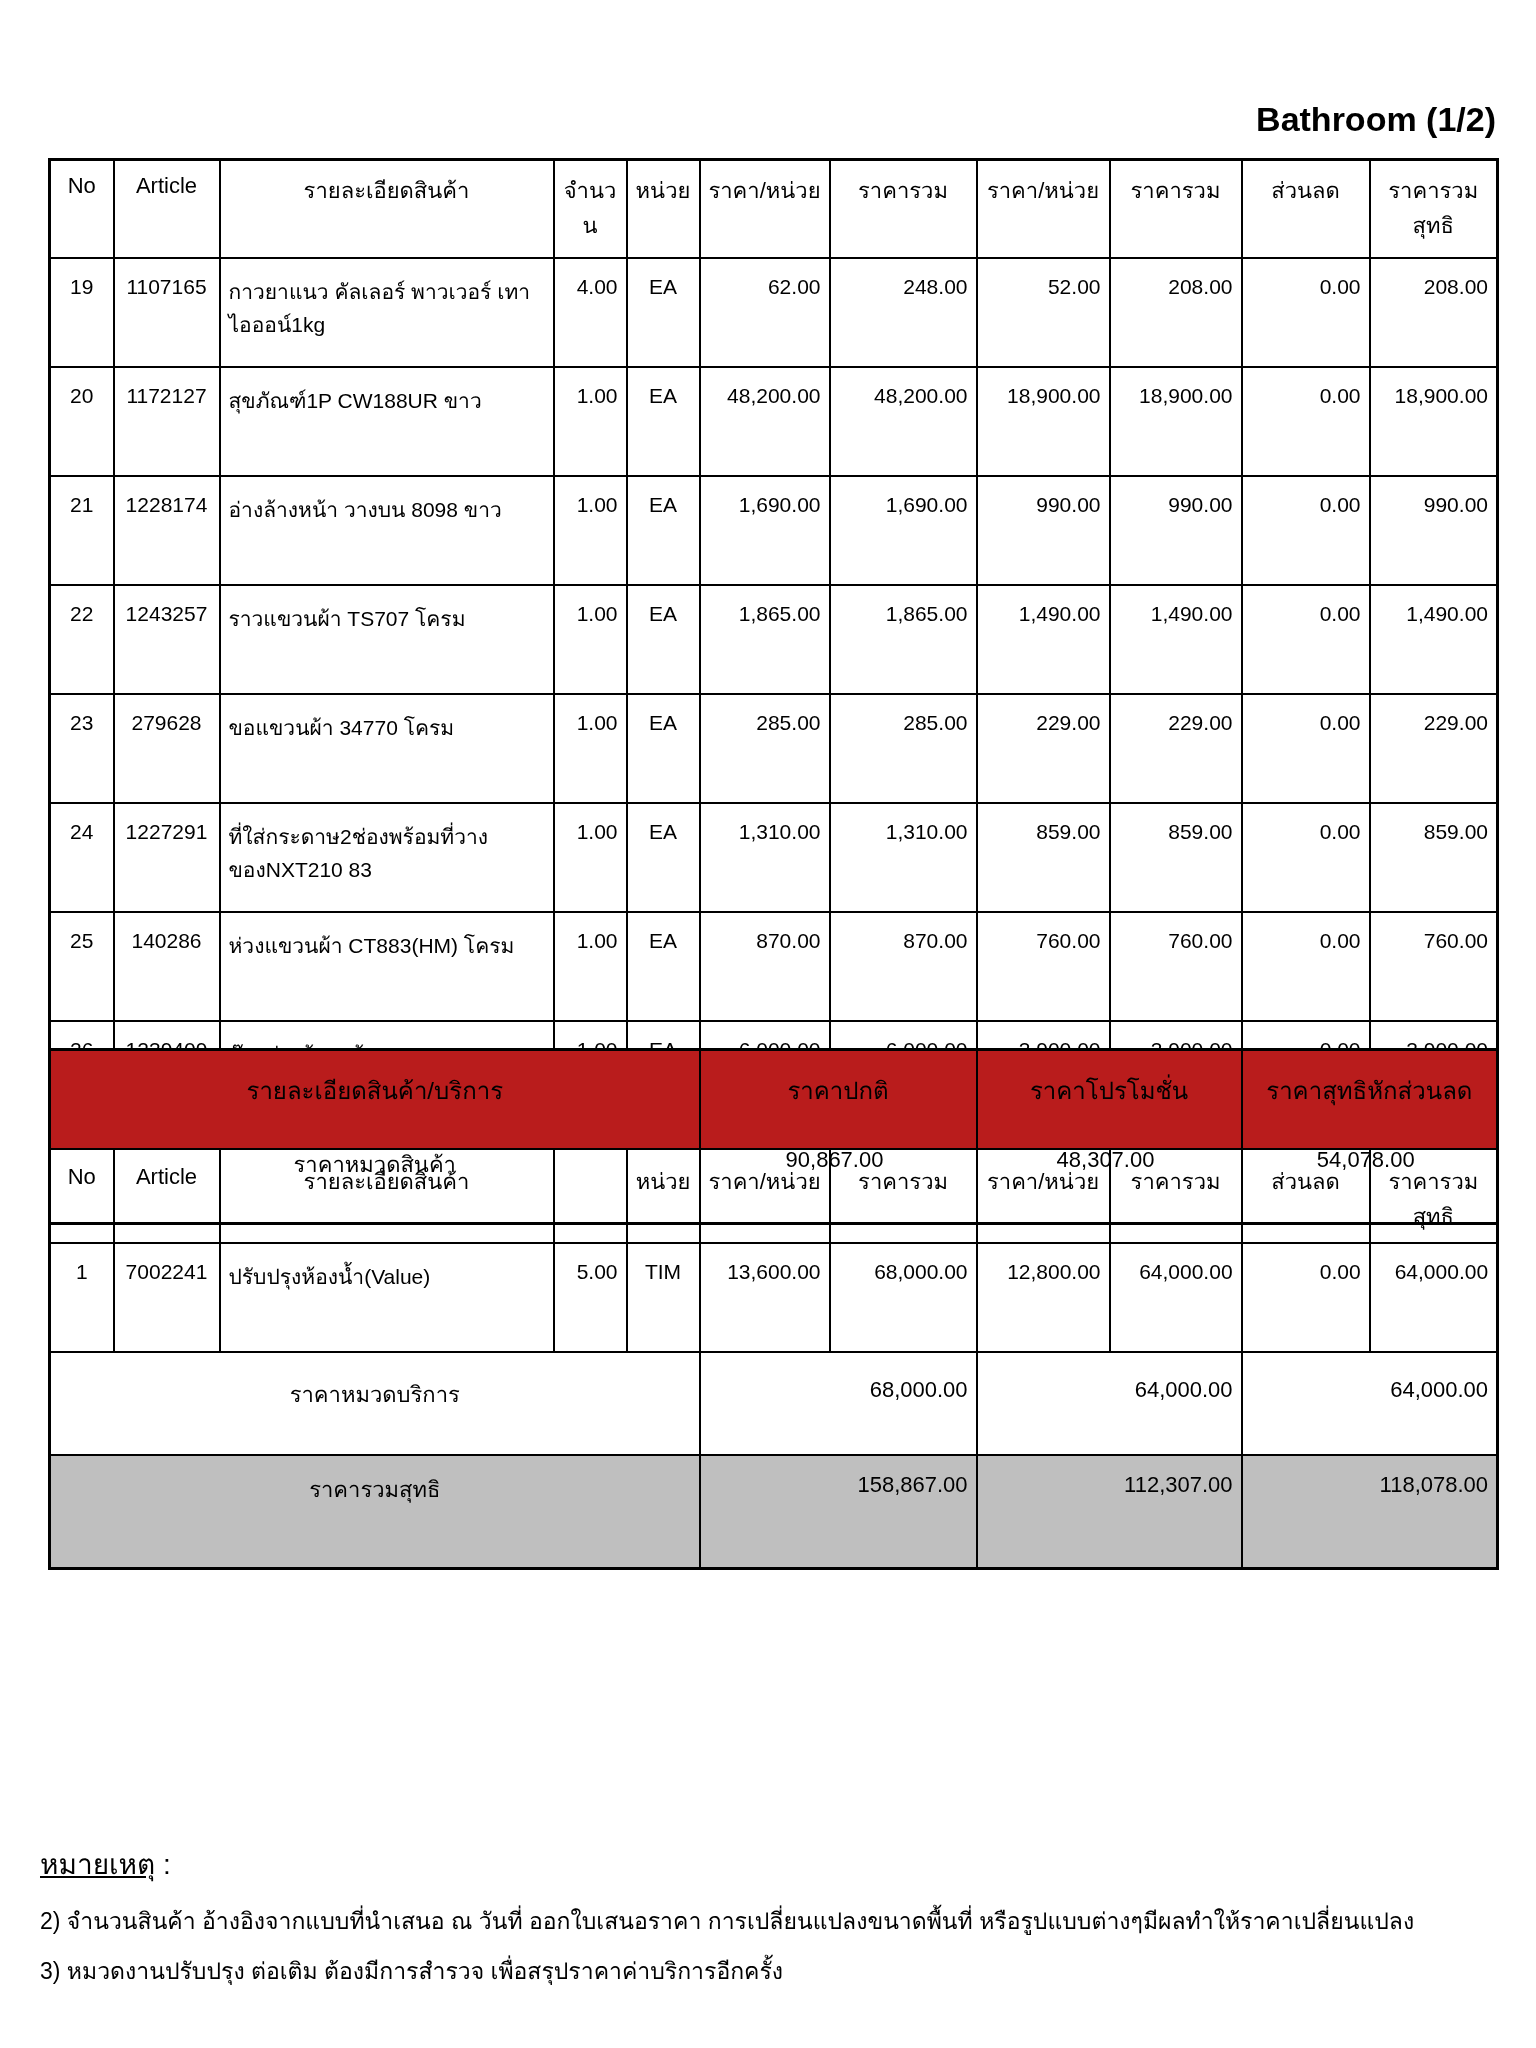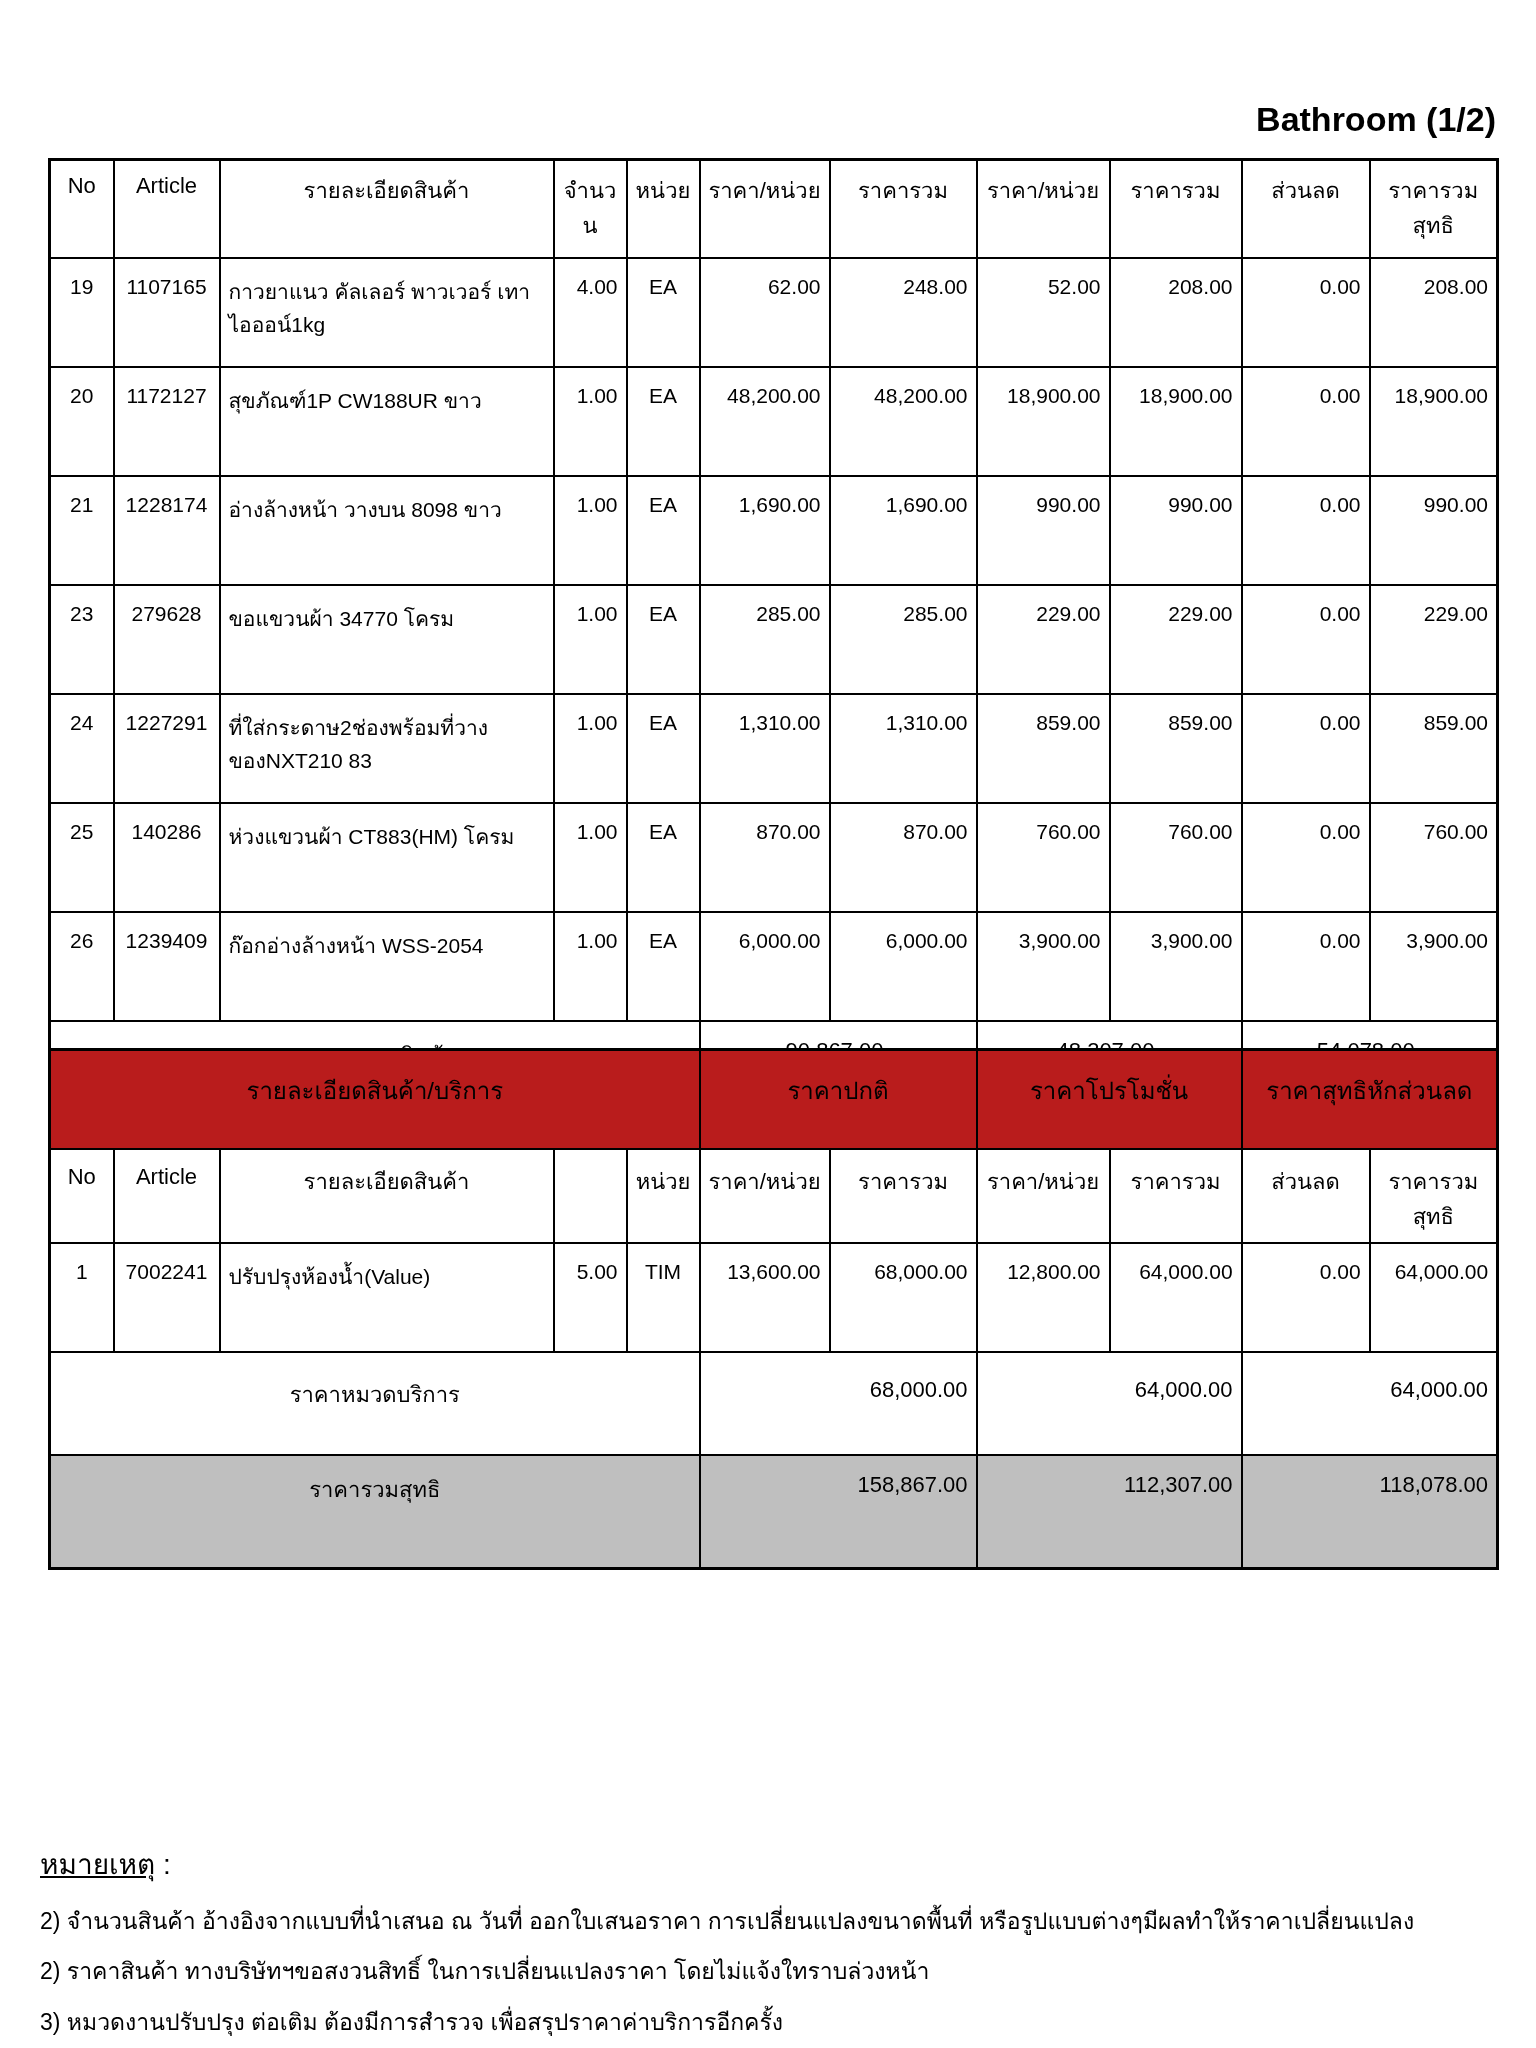--- a/index.html
+++ b/index.html
@@ -135,20 +135,33 @@
           <td class="r">1.00</td>
           <td class="c">EA</td>
           <td class="r">1,690.00</td>
           <td class="r">1,690.00</td>
           <td class="r">990.00</td>
           <td class="r">990.00</td>
           <td class="r">0.00</td>
           <td class="r">990.00</td>
         </tr>
         <tr class="drow">
+          <td class="c">22</td>
+          <td class="c">1243257</td>
+          <td class="l">ราวแขวนผ้า TS707  โครม</td>
+          <td class="r">1.00</td>
+          <td class="c">EA</td>
+          <td class="r">1,865.00</td>
+          <td class="r">1,865.00</td>
+          <td class="r">1,490.00</td>
+          <td class="r">1,490.00</td>
+          <td class="r">0.00</td>
+          <td class="r">1,490.00</td>
+        </tr>
+        <tr class="drow">
           <td class="c">23</td>
           <td class="c">279628</td>
           <td class="l">ขอแขวนผ้า 34770 โครม</td>
           <td class="r">1.00</td>
           <td class="c">EA</td>
           <td class="r">285.00</td>
           <td class="r">285.00</td>
           <td class="r">229.00</td>
           <td class="r">229.00</td>
           <td class="r">0.00</td>
@@ -266,17 +279,16 @@
         <td colspan="2" class="r">158,867.00</td>
         <td colspan="2" class="r">112,307.00</td>
         <td colspan="2" class="r">118,078.00</td>
       </tr>
     </tbody>
   </table>
 
   <div class="notes">
     <div class="notes-title"><span class="u">หมายเหตุ</span><span> :</span></div>
     <div class="note-line">2) จำนวนสินค้า อ้างอิงจากแบบที่นำเสนอ ณ วันที่ ออกใบเสนอราคา การเปลี่ยนแปลงขนาดพื้นที่ หรือรูปแบบต่างๆมีผลทำให้ราคาเปลี่ยนแปลง</div>
-    <div class="note-line">2) ราคาสินค้า ทางบริษัทฯขอสงวนสิทธิ์ ในการเปลี่ยนแปลงราคา โดยไม่แจ้งใทราบล่วงหน้า</div>
     <div class="note-line">3) หมวดงานปรับปรุง ต่อเติม ต้องมีการสำรวจ เพื่อสรุปราคาค่าบริการอีกครั้ง</div>
   </div>
 
 </div>
 
 </body></html>

